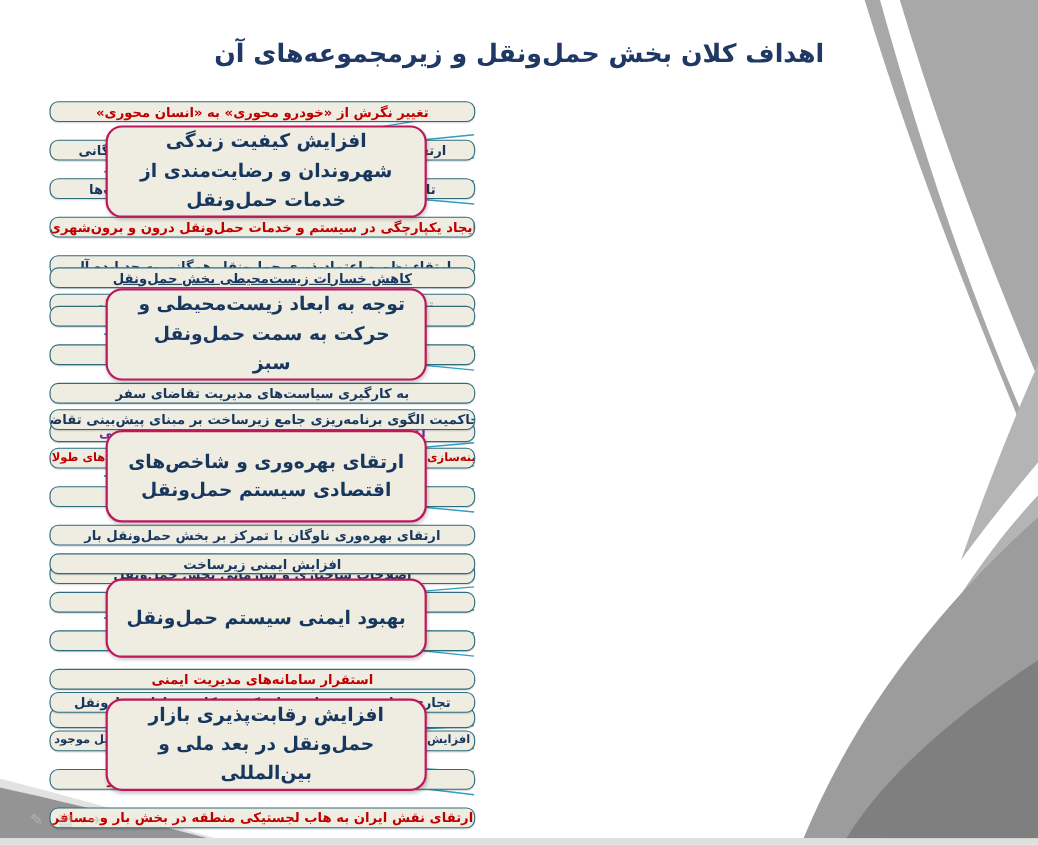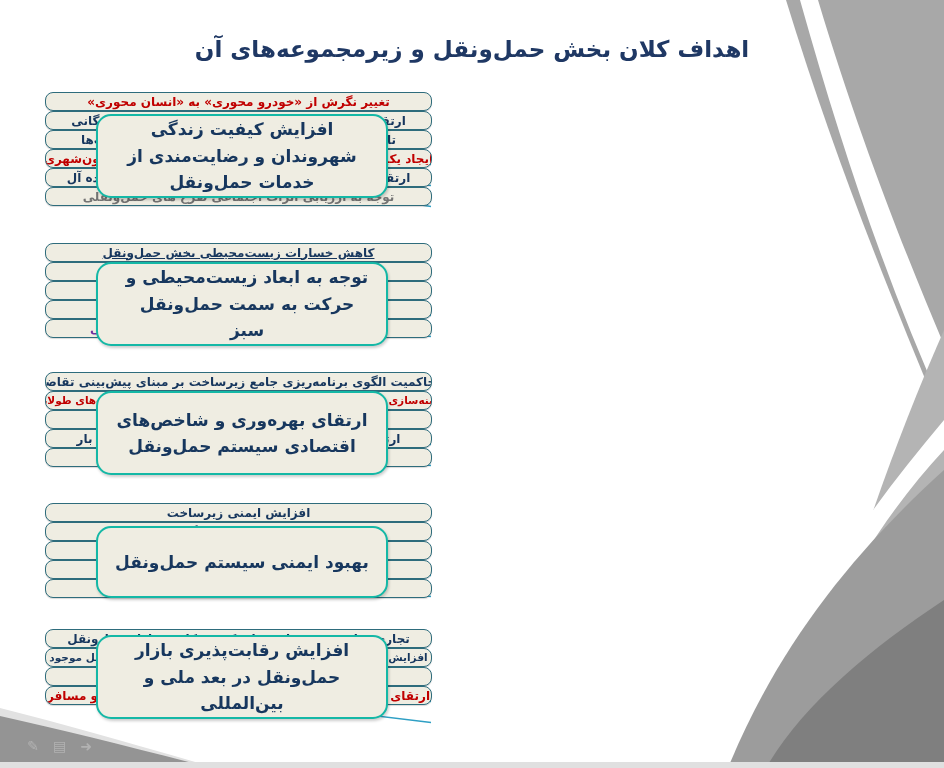--- a/index.html
+++ b/index.html
@@ -12,31 +12,31 @@
   #bg { z-index: 0; }
   #connectors { z-index: 1; pointer-events: none; }
   .title {
     position: absolute; top: 36px; left: 0; right: 0; z-index: 2;
     text-align: center; font-size: 23px; font-weight: bold;
     color: #1F3864; letter-spacing: 0.2px;
   }
   .group { position: absolute; left: 0; right: 0; z-index: 2; }
   .items { position: absolute; right: 512px; left: 45px; width: 387px; top: 0; }
   .item {
-    width: 387px; height: 19px; margin-bottom: 0;
+    width: 387px; height: 19px; margin-bottom: 16px;
     background: #EFEDE2; border: 1.6px solid #2E6C7C; border-radius: 8px;
     display: flex; align-items: center; justify-content: center;
     font-size: 12px; font-weight: bold; line-height: 1;
     padding: 0 8px; white-space: nowrap; overflow: hidden;
     box-shadow: 0 1px 1px rgba(0,0,0,0.15);
   }
   .item.small { font-size: 10.5px; }
   .goal-box {
     position: absolute; left: 96px; width: 292px; height: 84px;
-    background: #EFEDE2; border: 2px solid #14b8a6; border-radius: 15px;
+    background: #EFEDE2; border: 2px solid #be185d; border-radius: 15px;
     display: flex; align-items: center; justify-content: center;
     text-align: center; color: #17375E; font-weight: bold;
     font-size: 17px; line-height: 1.55; padding: 4px 14px;
     box-shadow: 1px 2px 3px rgba(0,0,0,0.2);
   }
   .presenter {
     position: absolute; left: auto; right: 852px; bottom: 8px; z-index: 3;
     direction: ltr; display: flex; gap: 14px; padding-left: 10px;
   }
   .presenter span {

